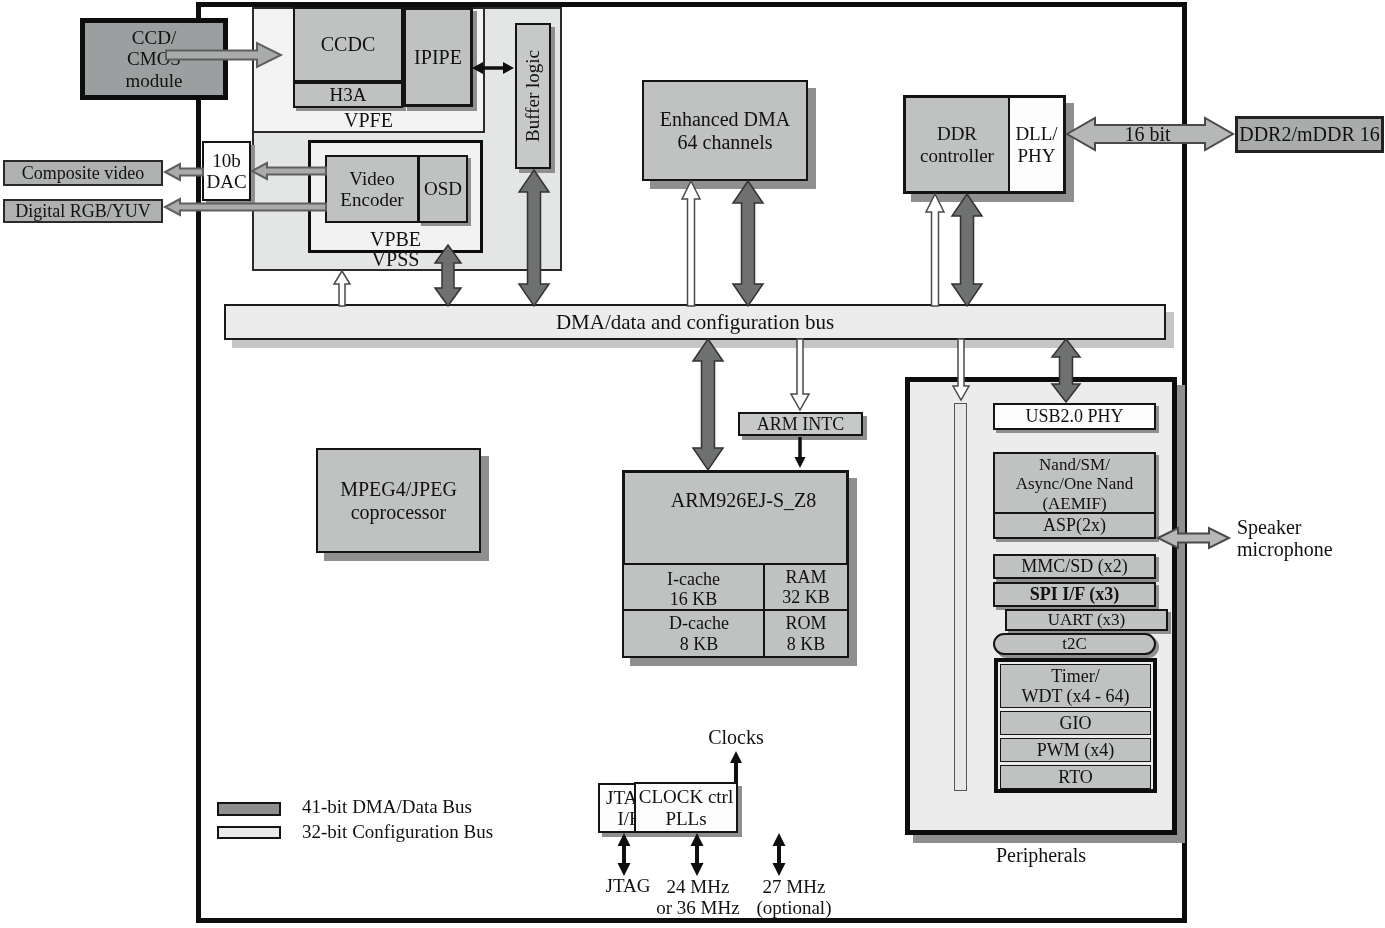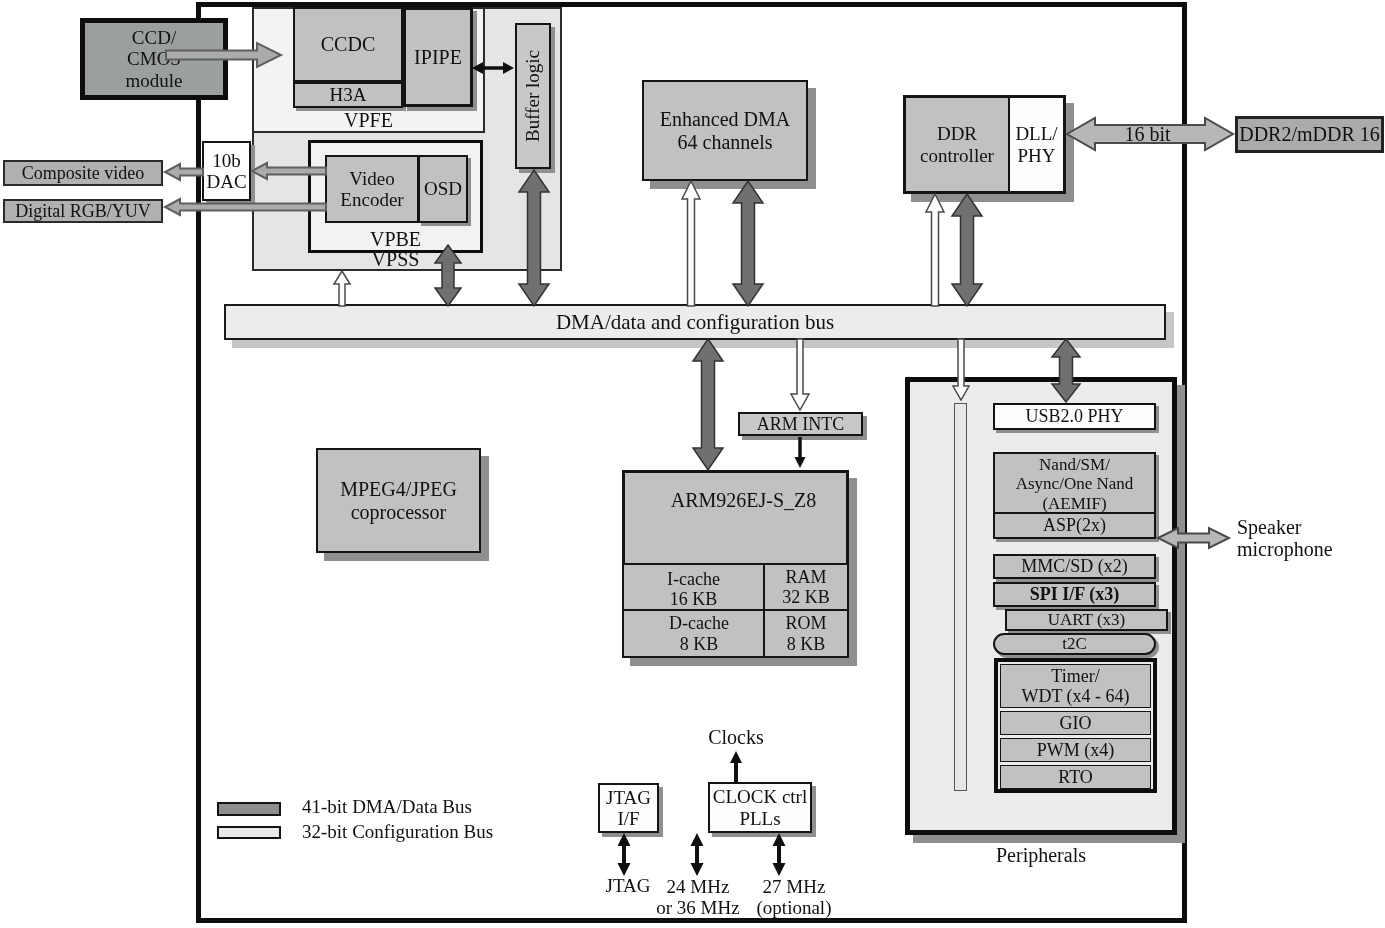--- a/index.html
+++ b/index.html
@@ -155,21 +155,21 @@
 <div class="b" style="left:217px;top:802px;width:64px;height:14px;background:#8c8f8e;border:2px solid #141414;"></div>
 <div class="b f19" style="left:302px;top:796px;width:280px;height:24px;"><span>41-bit DMA/Data Bus</span></div>
 <div class="b" style="left:217px;top:826px;width:64px;height:13px;background:#e9ebea;border:2px solid #141414;"></div>
 <div class="b f19" style="left:302px;top:821px;width:280px;height:24px;"><span>32-bit Configuration Bus</span></div>
 
 <div class="b ctr f20" style="left:683px;top:726px;width:106px;height:22px;">
     <span>Clocks</span>
   </div>
 <div class="b white ctr f19 ml sh4" style="left:598px;top:783px;width:61px;height:50px;border-width:2.5px;"><span class="ml">JTAG
 I/F</span></div>
-<div class="b white ctr f19 ml sh4" style="left:708px;top:782px;width:104px;height:51px;border-width:2.5px;"><span class="ml">CLOCK ctrl
+<div class="b white ctr f19 ml sh4" style="left:634px;top:782px;width:104px;height:51px;border-width:2.5px;"><span class="ml">CLOCK ctrl
 PLLs</span></div>
 <div class="b ctr f19" style="left:596px;top:874px;width:64px;height:24px;">
     <span>JTAG</span>
   </div>
 <div class="b ctr f19 ml" style="left:648px;top:874px;width:100px;height:46px;"><span class="ml">24 MHz
 or 36 MHz</span></div>
 <div class="b ctr f19 ml" style="left:742px;top:874px;width:104px;height:46px;"><span class="ml">27 MHz
 (optional)</span></div>
 
 <svg id="arrow-layer" width="1385" height="928" viewBox="0 0 1385 928">

